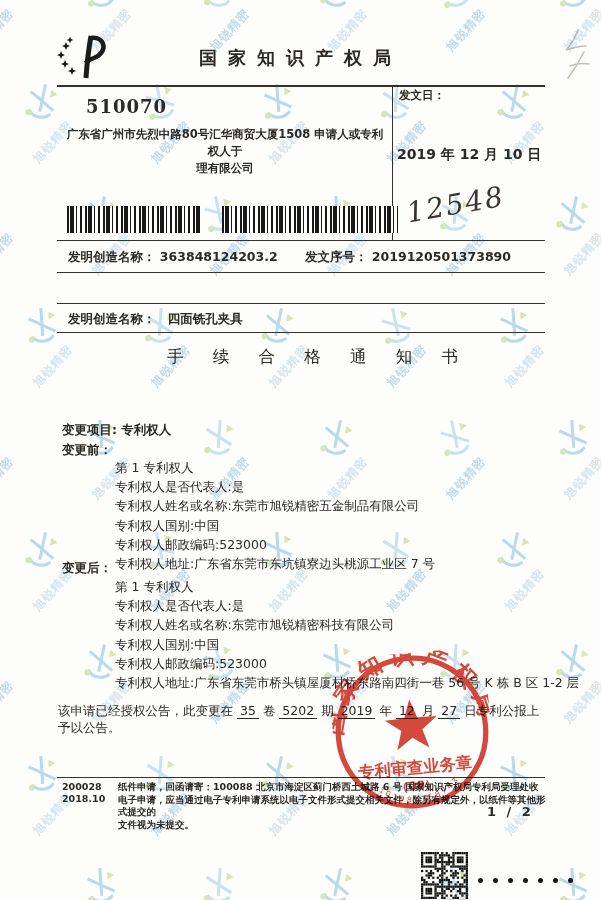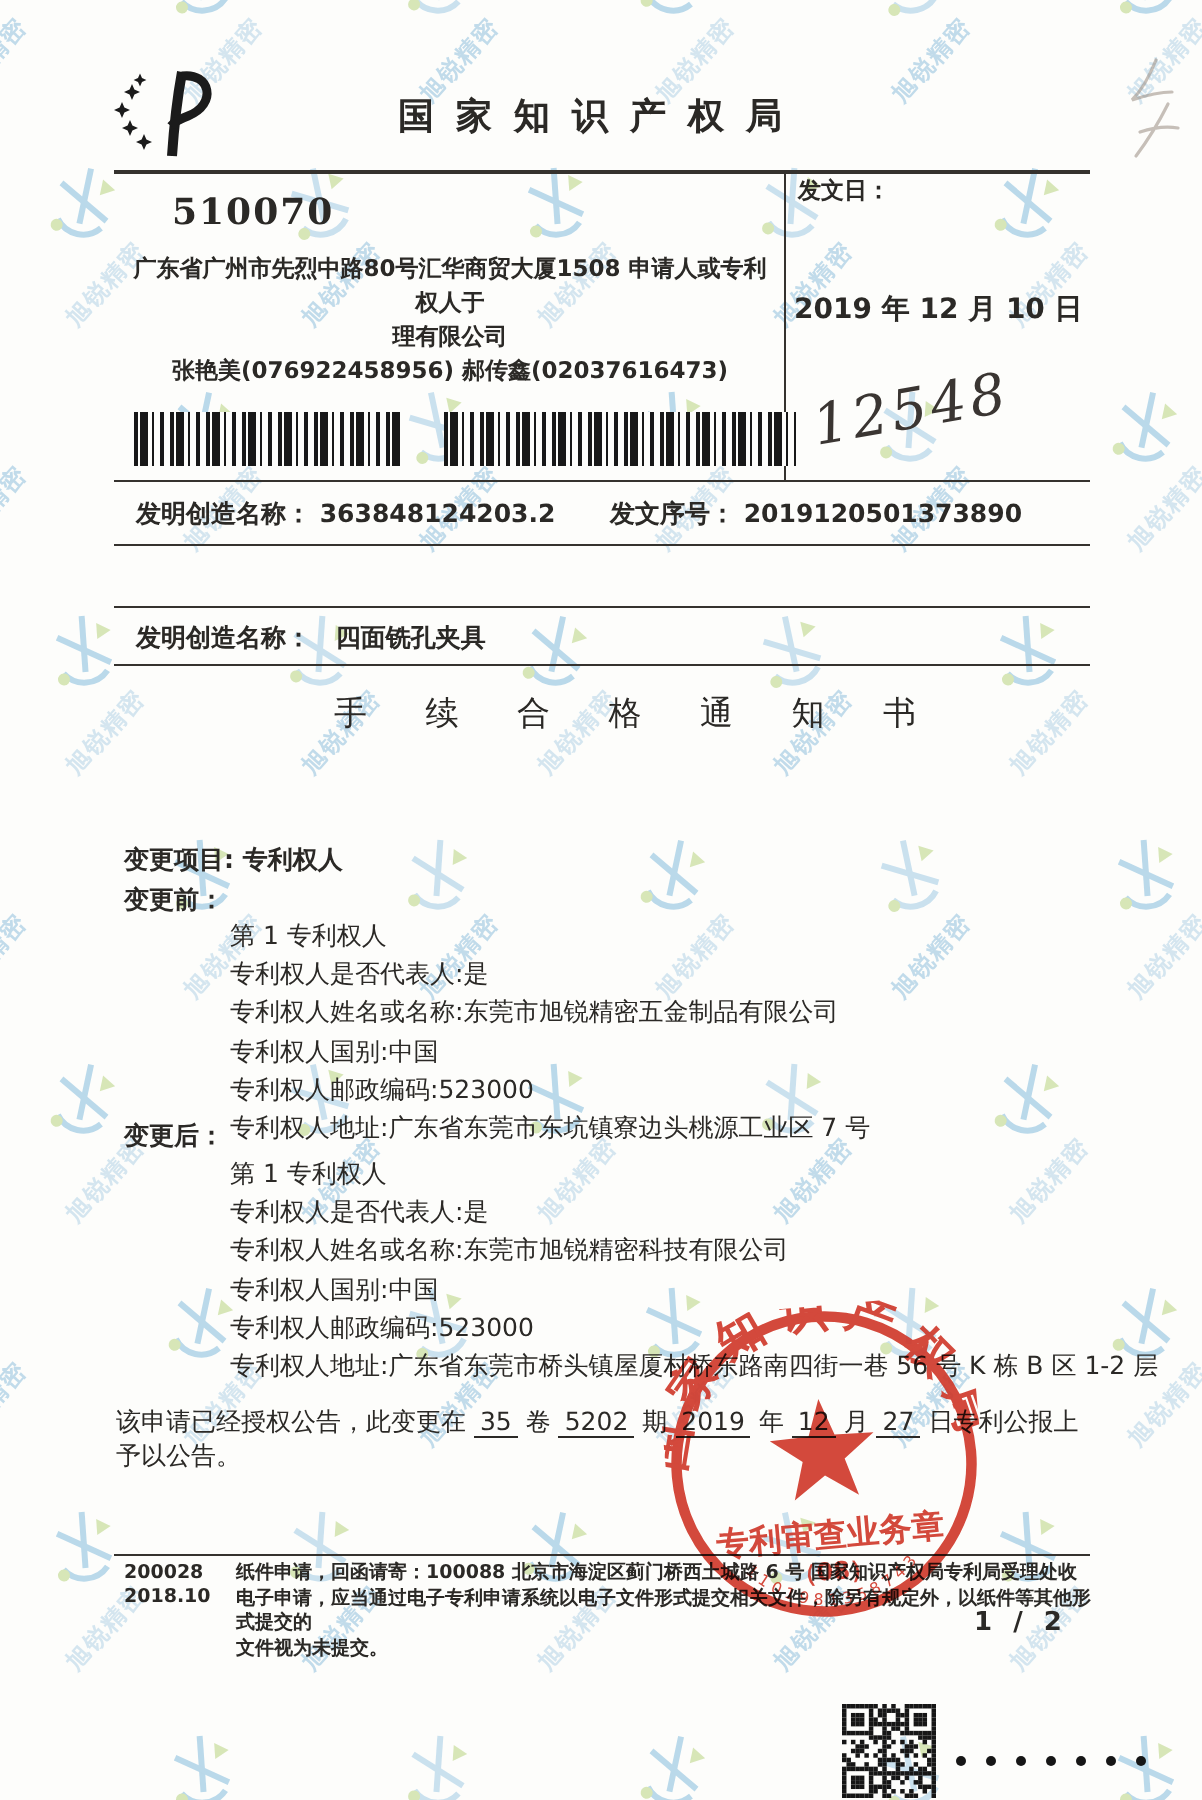--- a/index.html
+++ b/index.html
@@ -419,21 +419,20 @@
     </svg>
     <div class="hdr-title">国家知识产权局</div>
 
     <div class="rule" style="top:85px;border-top-width:2px;"></div>
     <div class="vrule" style="left:392px;top:85px;height:156px;"></div>
 
     <div class="code-510070">510070</div>
     <div class="addr">
       <div>广东省广州市先烈中路80号汇华商贸大厦1508 申请人或专利权人于</div>
       <div>理有限公司</div>
-      <div>张艳美(076922458956)  郝传鑫(02037616473)</div>
     </div>
 
     <div class="dispatch-label">发文日：</div>
     <div class="dispatch-date">2019 年 12 月 10 日</div>
     <div class="handwritten">12548</div>
 
     <svg class="abs" style="left:556px;top:26px;opacity:.55;" width="40" height="58" viewBox="0 0 40 58">
       <path d="M22 4 C18 14 14 20 10 24 C16 22 24 20 30 20 M28 26 C24 34 18 44 12 52 M14 40 C20 38 27 37 33 38" stroke="#9a8d82" stroke-width="1.6" fill="none" stroke-linecap="round"></path>
     </svg>
 

